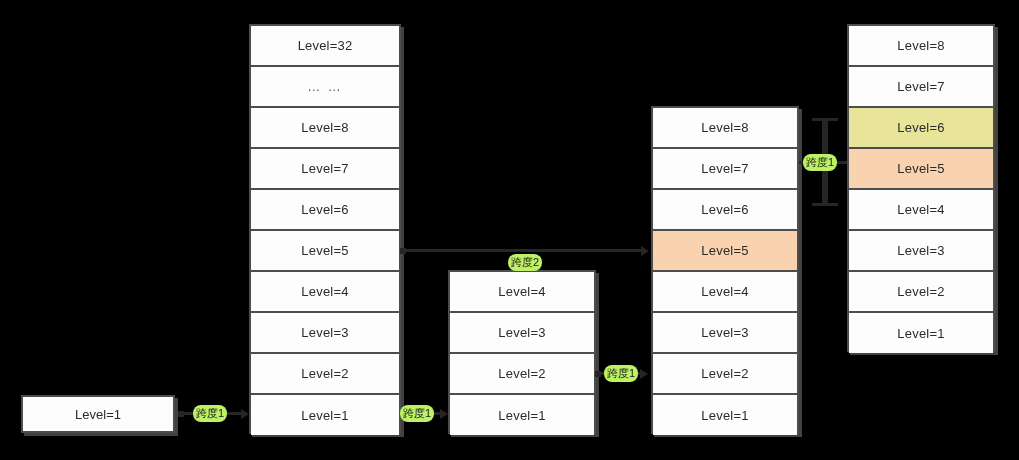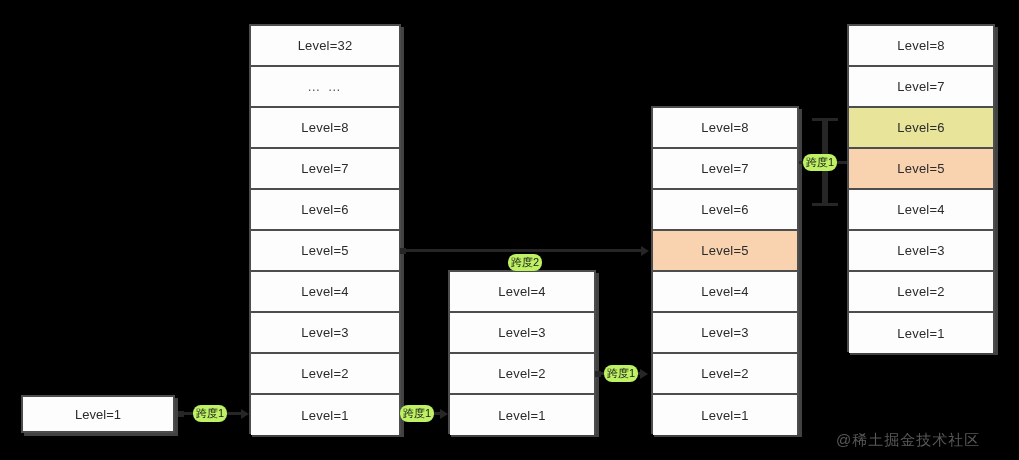--- a/index.html
+++ b/index.html
@@ -264,15 +264,14 @@
   <div class="dot" style="left:595px; top:371px;"></div>
   <div class="hline" style="left:598px; top:372px; width:44px;"></div>
   <div class="arrowhead" style="left:640px; top:369px;"></div>
   <div class="edge-label" style="left:604px; top:365px;">跨度1</div>
 
   <div class="bracket" style="left:812px; top:118px; width:13px; height:88px;"></div>
   <div class="bracket2" style="left:825px; top:118px; width:13px; height:88px;"></div>
   <div class="hline" style="left:799px; top:161px; width:48px;"></div>
   <div class="edge-label" style="left:803px; top:154px;">跨度1</div>
 
-  <div class="watermark" style="left:836px; top:431px;">@稀土掘金技术社区</div>
 
 </div>
 
 </body></html>

